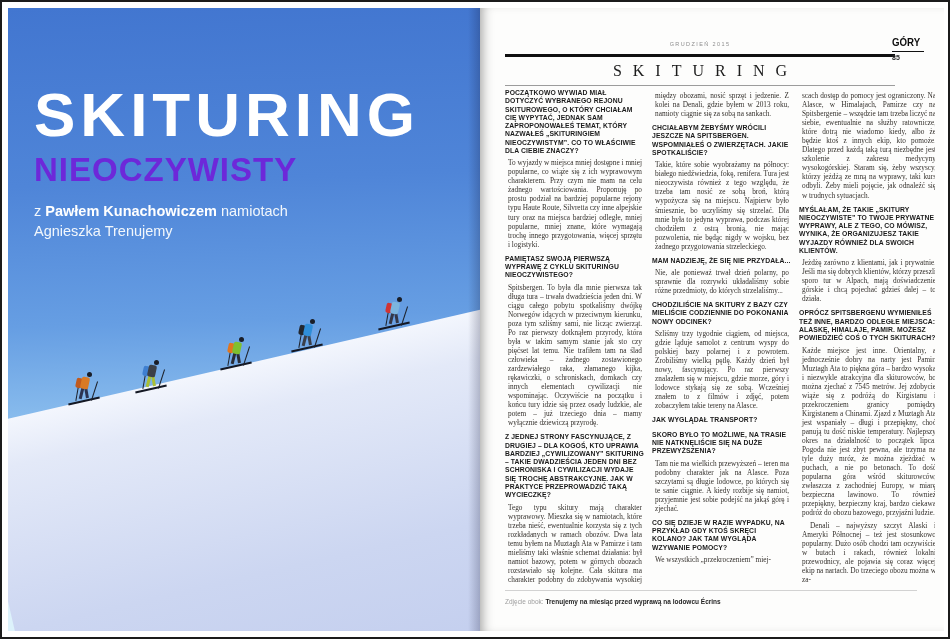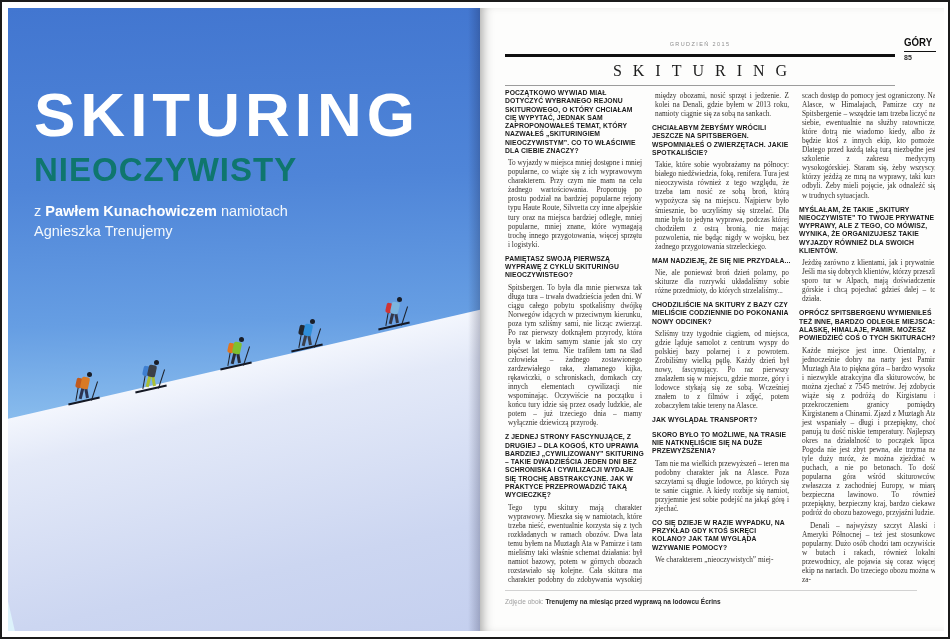--- a/index.html
+++ b/index.html
@@ -23,35 +23,35 @@
   .skier .legb {position:absolute;left:15px;bottom:8px;width:3px;height:11px;background:var(--pants);transform:rotate(14deg);}
   .skier .legf {position:absolute;left:20px;bottom:9px;width:3px;height:11px;background:var(--pants);transform:rotate(-10deg);}
   .skier .pack {position:absolute;left:11px;bottom:19px;width:6px;height:10px;background:var(--pack);border-radius:2px;transform:rotate(12deg);}
   .skier .torso{position:absolute;left:16px;bottom:18px;width:8px;height:12px;background:var(--jacket);border-radius:2px;transform:rotate(12deg);}
   .skier .head {position:absolute;left:22px;bottom:30px;width:5px;height:5px;border-radius:50%;background:#1a1e28;}
   .skier .poleb{position:absolute;left:12px;bottom:6px;width:1px;height:19px;background:#1d222c;transform:rotate(10deg);}
   .skier .polef{position:absolute;left:29px;bottom:6px;width:1px;height:20px;background:#1d222c;transform:rotate(18deg);}
 
   .title-block{position:absolute;left:26px;top:76px;width:440px;}
   .main-title{margin:0;font:700 62px/1 "Liberation Sans",sans-serif;color:#ffffff;letter-spacing:5px;}
-  .sub-title{margin:7px 0 12px;font:700 33px/1 "Liberation Sans",sans-serif;color:#0f766e;letter-spacing:1px;}
+  .sub-title{margin:7px 0 12px;font:700 33px/1 "Liberation Sans",sans-serif;color:#6d28d9;letter-spacing:1px;}
   .byline{margin-top:15px;font:400 14.5px/1.4 "Liberation Sans",sans-serif;color:#f2f7fc;}
   .byline .bold{font-weight:700;color:#ffffff;text-align:center;}
 
   
   .page-right{position:relative;width:464px;height:623px;background:#fdfdfc;
         box-shadow:inset 9px 0 12px -7px rgba(0,0,0,.38);}
   .issue-date{position:absolute;top:33px;left:25px;width:390px;text-align:center;
         font:400 5.5px "Liberation Sans",sans-serif;letter-spacing:1.4px;color:#8d8d8d;}
   .rule-thick{position:absolute;top:46px;left:25px;width:390px;height:3px;background:#101010;}
   .article-title{position:absolute;top:54px;left:25px;width:390px;text-align:center;
         font:400 16px "Liberation Serif",serif;letter-spacing:11px;text-indent:11px;color:#1c1c1c;}
   .rule-thin{position:absolute;top:77px;left:25px;width:390px;height:1px;background:#9c9c9c;}
 
-  .mag-box{position:absolute;top:29px;left:424px;width:32px;}
+  .mag-box{position:absolute;top:29px;left:412px;width:32px;}
   .mag-name{font:700 11px/1 "Liberation Sans",sans-serif;color:#0d0d0d;letter-spacing:0;transform:scaleX(.88);transform-origin:left;}
   .mag-rule{height:1px;background:#111;margin:3px 0 2px;}
   .mag-page{font:700 7px/1 "Liberation Sans",sans-serif;color:#2c2c2c;}
 
   .columns{position:absolute;left:25px;top:80px;width:430px;height:497px;display:flex;gap:7px;overflow:hidden;}
   .col{width:140px;min-width:140px;overflow:hidden;}
   .q{font:700 6.8px/1.22 "Liberation Sans",sans-serif;color:#1a1a1a;margin:6px 0 2.5px;letter-spacing:.1px;}
   .col .q:first-child{margin-top:1px;}
   .a{font:400 7.3px/1.24 "Liberation Serif",serif;color:#34302c;text-align:justify;margin:3px;}
   .a.indent{text-indent:8px;}
@@ -152,28 +152,28 @@
             <p class="q">PAMIĘTASZ SWOJĄ PIERWSZĄ WYPRAWĘ Z CYKLU SKITURINGU NIEOCZYWISTEGO?</p>
             <p class="a">Spitsbergen. To była dla mnie pierwsza tak długa tura – trwała dwadzieścia jeden dni. W ciągu całego pobytu spotkaliśmy dwójkę Norwegów idących w przeciwnym kierunku, poza tym szliśmy sami, nie licząc zwierząt. Po raz pierwszy dotknąłem przyrody, która była w takim samym stanie jak sto czy pięćset lat temu. Nie trafiłem tam na ślad człowieka – żadnego zostawionego zardzewiałego raka, złamanego kijka, rękawiczki, o schroniskach, domkach czy innych elementach cywilizacji nie wspominając. Oczywiście na początku i końcu tury idzie się przez osady ludzkie, ale potem – już trzeciego dnia – mamy wyłącznie dziewiczą przyrodę.</p>
             <p class="q">Z JEDNEJ STRONY FASCYNUJĄCE, Z DRUGIEJ – DLA KOGOŚ, KTO UPRAWIA BARDZIEJ „CYWILIZOWANY” SKITURING – TAKIE DWADZIEŚCIA JEDEN DNI BEZ SCHRONISKA I CYWILIZACJI WYDAJE SIĘ TROCHĘ ABSTRAKCYJNE. JAK W PRAKTYCE PRZEPROWADZIĆ TAKĄ WYCIECZKĘ?</p>
             <p class="a">Tego typu skitury mają charakter wyprawowy. Mieszka się w namiotach, które trzeba nieść, ewentualnie korzysta się z tych rozkładanych w ramach obozów. Dwa lata temu byłem na Muztagh Ata w Pamirze i tam mieliśmy taki właśnie schemat działania: był namiot bazowy, potem w górnych obozach rozstawiało się kolejne. Cała skitura ma charakter podobny do zdobywania wysokiej góry. Przy czym dzięki nartom można się bardzo szybko i sprawnie przemieszczać</p>
           </div>
           <div class="col">
             <p class="a">między obozami, nosić sprzęt i jedzenie. Z kolei na Denali, gdzie byłem w 2013 roku, namioty ciągnie się za sobą na sankach.</p>
             <p class="q">CHCIAŁABYM ŻEBYŚMY WRÓCILI JESZCZE NA SPITSBERGEN. WSPOMNIAŁEŚ O ZWIERZĘTACH. JAKIE SPOTKALIŚCIE?</p>
             <p class="a">Takie, które sobie wyobrażamy na północy: białego niedźwiedzia, fokę, renifera. Tura jest nieoczywista również z tego względu, że trzeba tam nosić ze sobą broń, którą wypożycza się na miejscu. Najpierw było śmiesznie, bo uczyliśmy się strzelać. Dla mnie była to jedyna wyprawa, podczas której chodziłem z ostrą bronią, nie mając pozwolenia, nie będąc nigdy w wojsku, bez żadnego przygotowania strzeleckiego.</p>
             <p class="q">MAM NADZIEJĘ, ŻE SIĘ NIE PRZYDAŁA...</p>
-            <p class="a">Nie, ale ponieważ broń dzień polarny, po skiturze dla rozrywki układaliśmy sobie różne przedmioty, do których strzelaliśmy...</p>
+            <p class="a">Nie, ale ponieważ trwał dzień polarny, po sprawnie dla rozrywki układaliśmy sobie różne przedmioty, do których strzelaliśmy...</p>
             <p class="q">CHODZILIŚCIE NA SKITURY Z BAZY CZY MIELIŚCIE CODZIENNIE DO POKONANIA NOWY ODCINEK?</p>
             <p class="a">Szliśmy trzy tygodnie ciągiem, od miejsca, gdzie ląduje samolot z centrum wyspy do polskiej bazy polarnej i z powrotem. Zrobiliśmy wielką pętlę. Każdy dzień był nowy, fascynujący. Po raz pierwszy znalazłem się w miejscu, gdzie morze, góry i lodowce stykają się ze sobą. Wcześniej znałem to z filmów i zdjęć, potem zobaczyłem takie tereny na Alasce.</p>
             <p class="q">JAK WYGLĄDAŁ TRANSPORT?</p>
             <p class="q">SKORO BYŁO TO MOŻLIWE, NA TRASIE NIE NATKNĘLIŚCIE SIĘ NA DUŻE PRZEWYŻSZENIA?</p>
             <p class="a">Tam nie ma wielkich przewyższeń – teren ma podobny charakter jak na Alasce. Poza szczytami są długie lodowce, po których się te sanie ciągnie. A kiedy rozbije się namiot, przyjemnie jest sobie podejść na jakąś górę i zjechać.</p>
             <p class="q">CO SIĘ DZIEJE W RAZIE WYPADKU, NA PRZYKŁAD GDY KTOŚ SKRĘCI KOLANO? JAK TAM WYGLĄDA WZYWANIE POMOCY?</p>
-            <p class="a">We charakterem „nieoczywistych” miej-</p>
+            <p class="a">We wszystkich „przekroczeniem” miej-</p>
           </div>
           <div class="col">
             <p class="a">scach dostęp do pomocy jest ograniczony. Na Alasce, w Himalajach, Pamirze czy na Spitsbergenie – wszędzie tam trzeba liczyć na siebie, ewentualnie na służby ratownicze, które dotrą nie wiadomo kiedy, albo że będzie ktoś z innych ekip, kto pomoże. Dlatego przed każdą taką turą niezbędne jest szkolenie z zakresu medycyny wysokogórskiej. Staram się, żeby wszyscy, którzy jeżdżą ze mną na wyprawy, taki kurs odbyli. Żeby mieli pojęcie, jak odnaleźć się w trudnych sytuacjach.</p>
             <p class="q">MYŚLAŁAM, ŻE TAKIE „SKITURY NIEOCZYWISTE” TO TWOJE PRYWATNE WYPRAWY, ALE Z TEGO, CO MÓWISZ, WYNIKA, ŻE ORGANIZUJESZ TAKIE WYJAZDY RÓWNIEŻ DLA SWOICH KLIENTÓW.</p>
             <p class="a">Jeżdżę zarówno z klientami, jak i prywatnie. Jeśli ma się dobrych klientów, którzy przeszli sporo tur w Alpach, mają doświadczenie górskie i chcą pojechać gdzieś dalej – to działa.</p>
             <p class="q">OPRÓCZ SPITSBERGENU WYMIENIŁEŚ TEŻ INNE, BARDZO ODLEGŁE MIEJSCA: ALASKĘ, HIMALAJE, PAMIR. MOŻESZ POWIEDZIEĆ COŚ O TYCH SKITURACH?</p>
             <p class="a">Każde miejsce jest inne. Orientalny, a jednocześnie dobry na narty jest Pamir. Muztagh Ata to piękna góra – bardzo wysoka i niezwykle atrakcyjna dla skiturowców, bo można zjechać z 7545 metrów. Jej zdobycie wiąże się z podróżą do Kirgistanu i przekroczeniem granicy pomiędzy Kirgistanem a Chinami. Zjazd z Muztagh Ata jest wspaniały – długi i przepiękny, choć panują tu dość niskie temperatury. Najlepszy okres na działalność to początek lipca. Pogoda nie jest zbyt pewna, ale trzyma na tyle duży mróz, że można zjeżdżać w puchach, a nie po betonach. To dość popularna góra wśród skiturowców, zwłaszcza z zachodniej Europy, w miarę bezpieczna lawinowo. To również przepiękny, bezpieczny kraj, bardzo ciekawa podróż do obozu bazowego, przyjaźni ludzie.</p>
             <p class="a indent">Denali – najwyższy szczyt Alaski i Ameryki Północnej – też jest stosunkowo popularny. Dużo osób chodzi tam oczywiście w butach i rakach, również lokalni przewodnicy, ale pojawia się coraz więcej ekip na nartach. Do trzeciego obozu można w za-</p>
           </div>
         </div>

